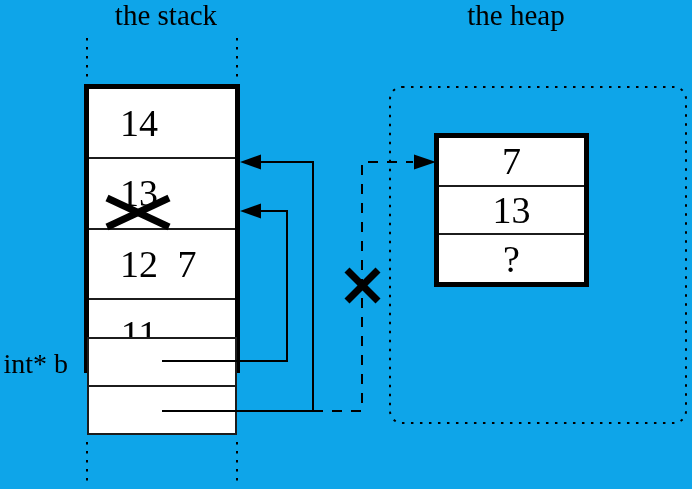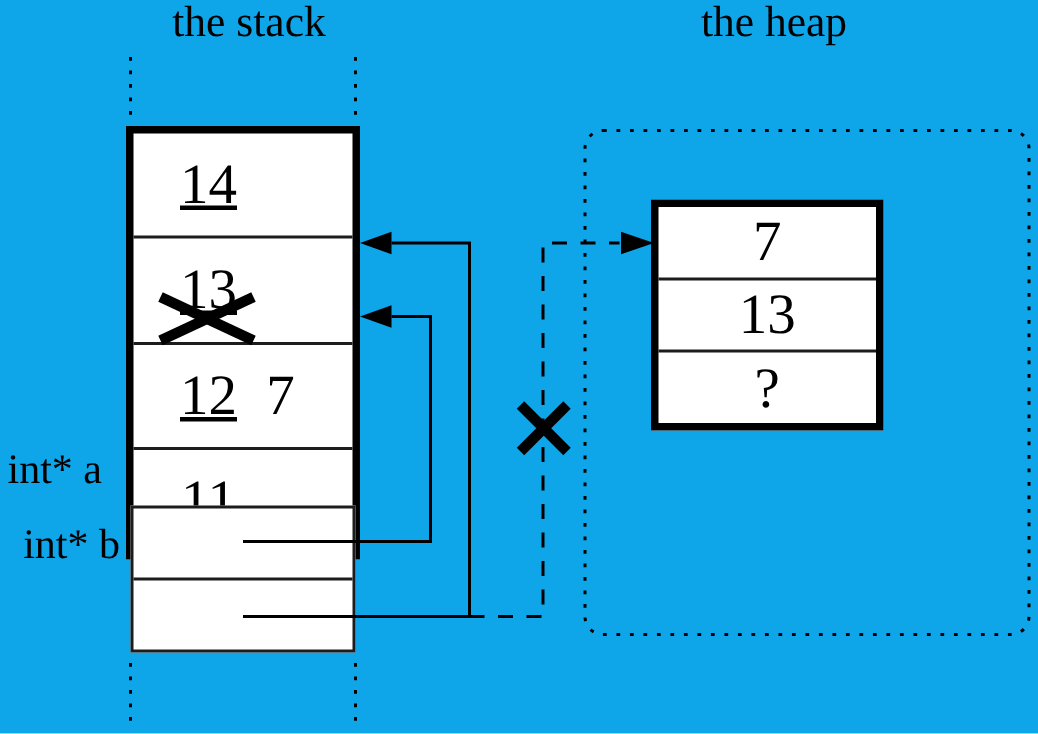--- a/index.html
+++ b/index.html
@@ -30,21 +30,20 @@
   
   #stack-box {
     position: absolute;
     left: 84px; top: 84px;
     width: 156px; height: 289px;
     box-sizing: border-box;
     border: 5px solid #000;
     display: flex;
     flex-direction: column;
     background: #fff;
-    text-decoration: underline;
   }
   .stack-row {
     flex: 1;
     position: relative;
     display: flex;
     align-items: center;
   }
   .stack-row + .stack-row { border-top: 2px solid #1c1c1c; }
   .cell-value {
     display: block;
@@ -81,21 +80,21 @@
   .var-label {
     position: absolute;
     left: 0;
     width: 68px;
     text-align: right;
     font-size: 28px;
     line-height: 30px;
     white-space: nowrap;
   }
   #label-int-a { top: 299px; }
-  #label-int-b { top: 349px; margin-left: 12px; }
+  #label-int-b { top: 349px; }
   #label-int-c { top: 398px; }
 
   
   #heap-box {
     position: absolute;
     left: 434px; top: 133px;
     width: 155px; height: 154px;
     box-sizing: border-box;
     border: 5px solid #000;
     display: flex;
@@ -140,21 +139,20 @@
     <div class="stack-row">
       <span class="cell-value">11</span>
     </div>
   </div>
 
   <div id="pointer-slots-box">
     <div class="pointer-slot"></div>
     <div class="pointer-slot"></div>
   </div>
 
-  <div id="label-int-a" class="var-label">int* a</div>
   <div id="label-int-b" class="var-label">int* b</div>
 
   <div id="heap-box">
     <div class="heap-row">
       <span class="cell-value">7</span>
     </div>
     <div class="heap-row">
       <span class="cell-value">13</span>
     </div>
     <div class="heap-row">

